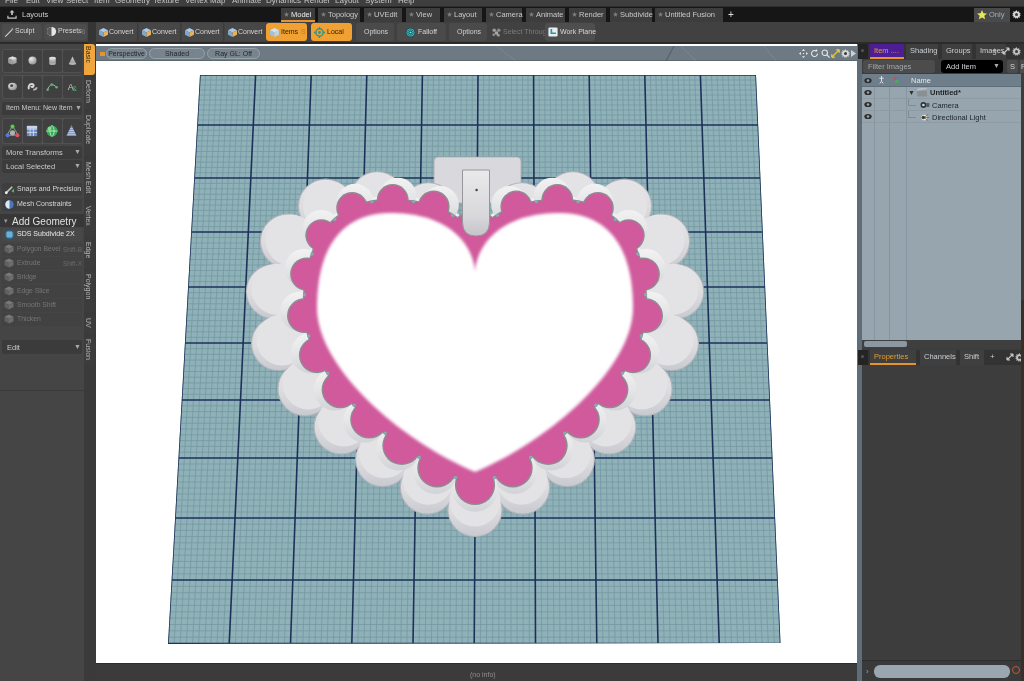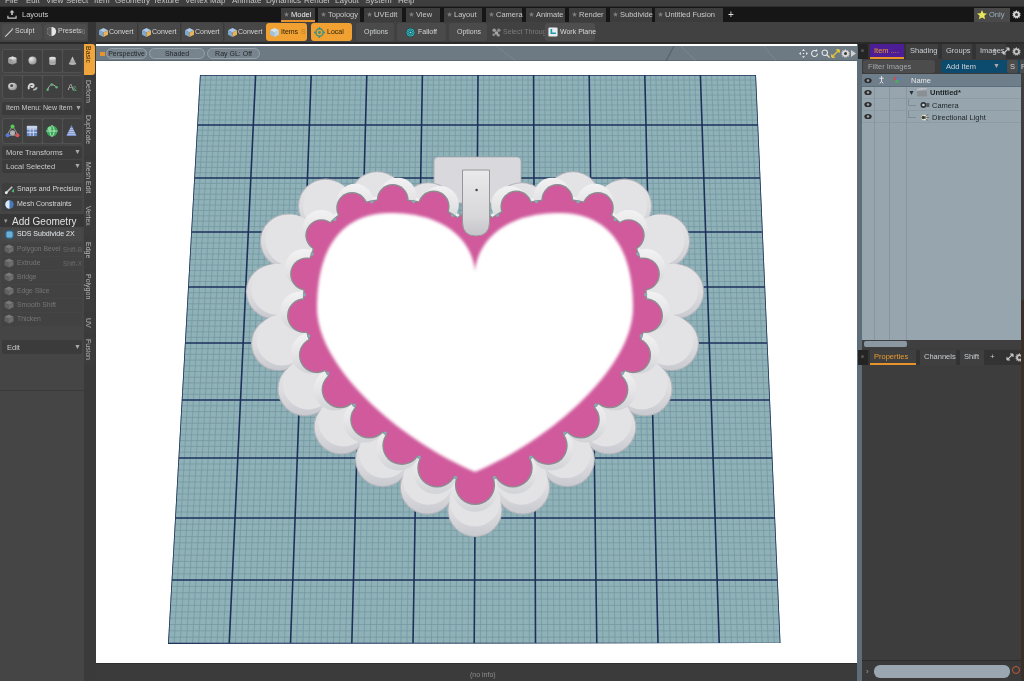--- a/index.html
+++ b/index.html
@@ -823,21 +823,21 @@
           <svg width="9" height="9" viewBox="0 0 12 12">
             <path fill="#c0c0c0" d="M6 0l1 2.2 2.4-.6.6 2.4L12 5l-2 1 2 1-2 .9.6 2.4-2.4-.6L7 12 6 10 5 12l-1-2.2-2.4.6.6-2.4L0 7l2-1-2-1 2.2-.9L1.6 1.6l2.4.6z"></path>
             <circle cx="6" cy="6" r="2" fill="#3a3a3a"></circle>
           </svg>
         </span>
       </div>
       <div class="abs" style="left:0;top:15px;width:162px;height:15px;background:#3d3d3d">
         <div class="abs" style="left:1px;top:1px;width:72px;height:13px;background:#4c4c4c;border-radius:3px">
           <span class="abs tx" style="left:5px;top:2px;font-size:7.5px;color:#a3a8ac">Filter Images</span>
         </div>
-        <div class="abs" style="left:79px;top:1px;width:82px;height:13px;background:#0c4a6e;border-radius:3px">
+        <div class="abs" style="left:79px;top:1px;width:62px;height:13px;background:#000000;border-radius:3px">
           <span class="abs tx" style="left:5px;top:2px;font-size:7.5px;color:#cfd3d6">Add Item</span>
           <span class="abs tx" style="left:52px;top:2px;font-size:7px;color:#aaa">▼</span>
         </div>
         <div class="abs" style="left:145px;top:1px;width:11px;height:13px;background:#4c4c4c;border-radius:2px">
           <span class="abs tx" style="left:3px;top:2px;font-size:7.5px;color:#cfd3d6">S</span>
         </div>
         <div class="abs" style="left:158px;top:1px;width:6px;height:13px;background:#4c4c4c">
           <span class="abs tx" style="left:1px;top:2px;font-size:7.5px;color:#cfd3d6">F</span>
         </div>
       </div>

